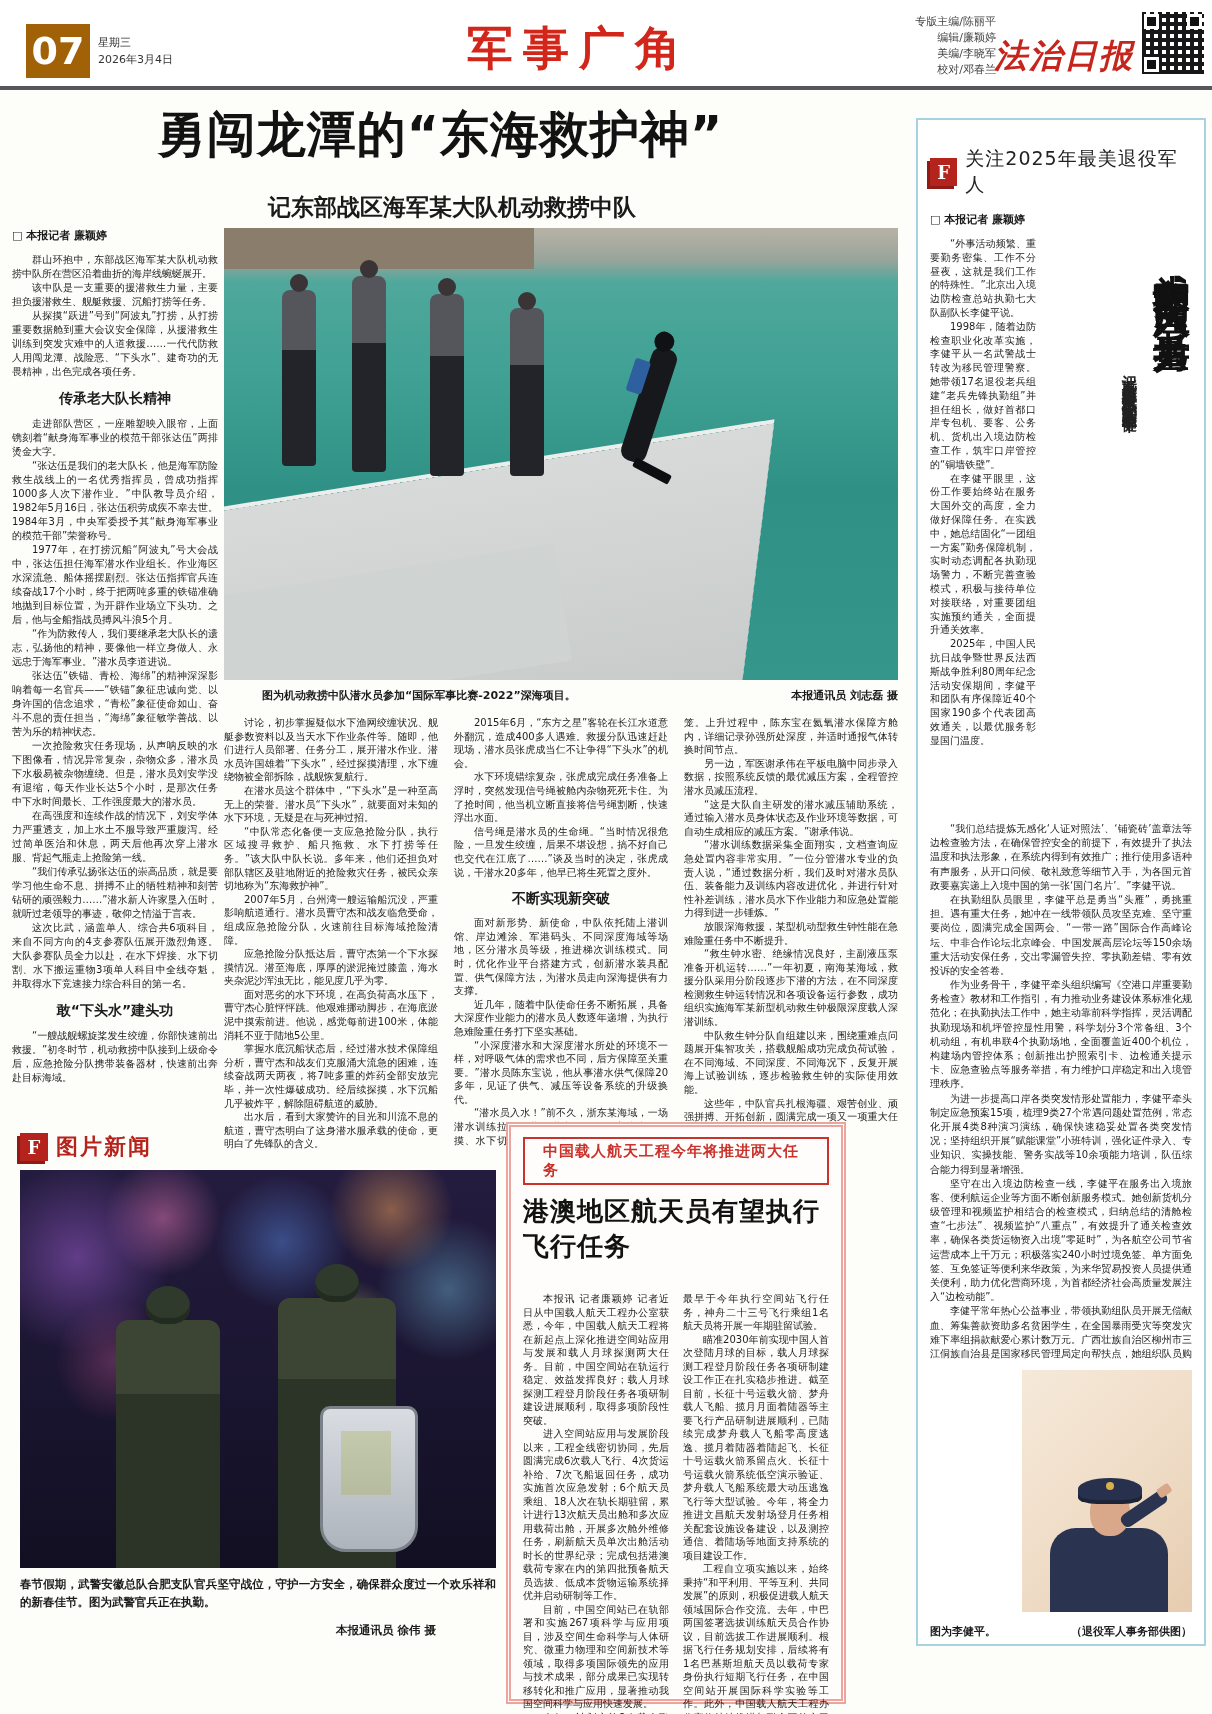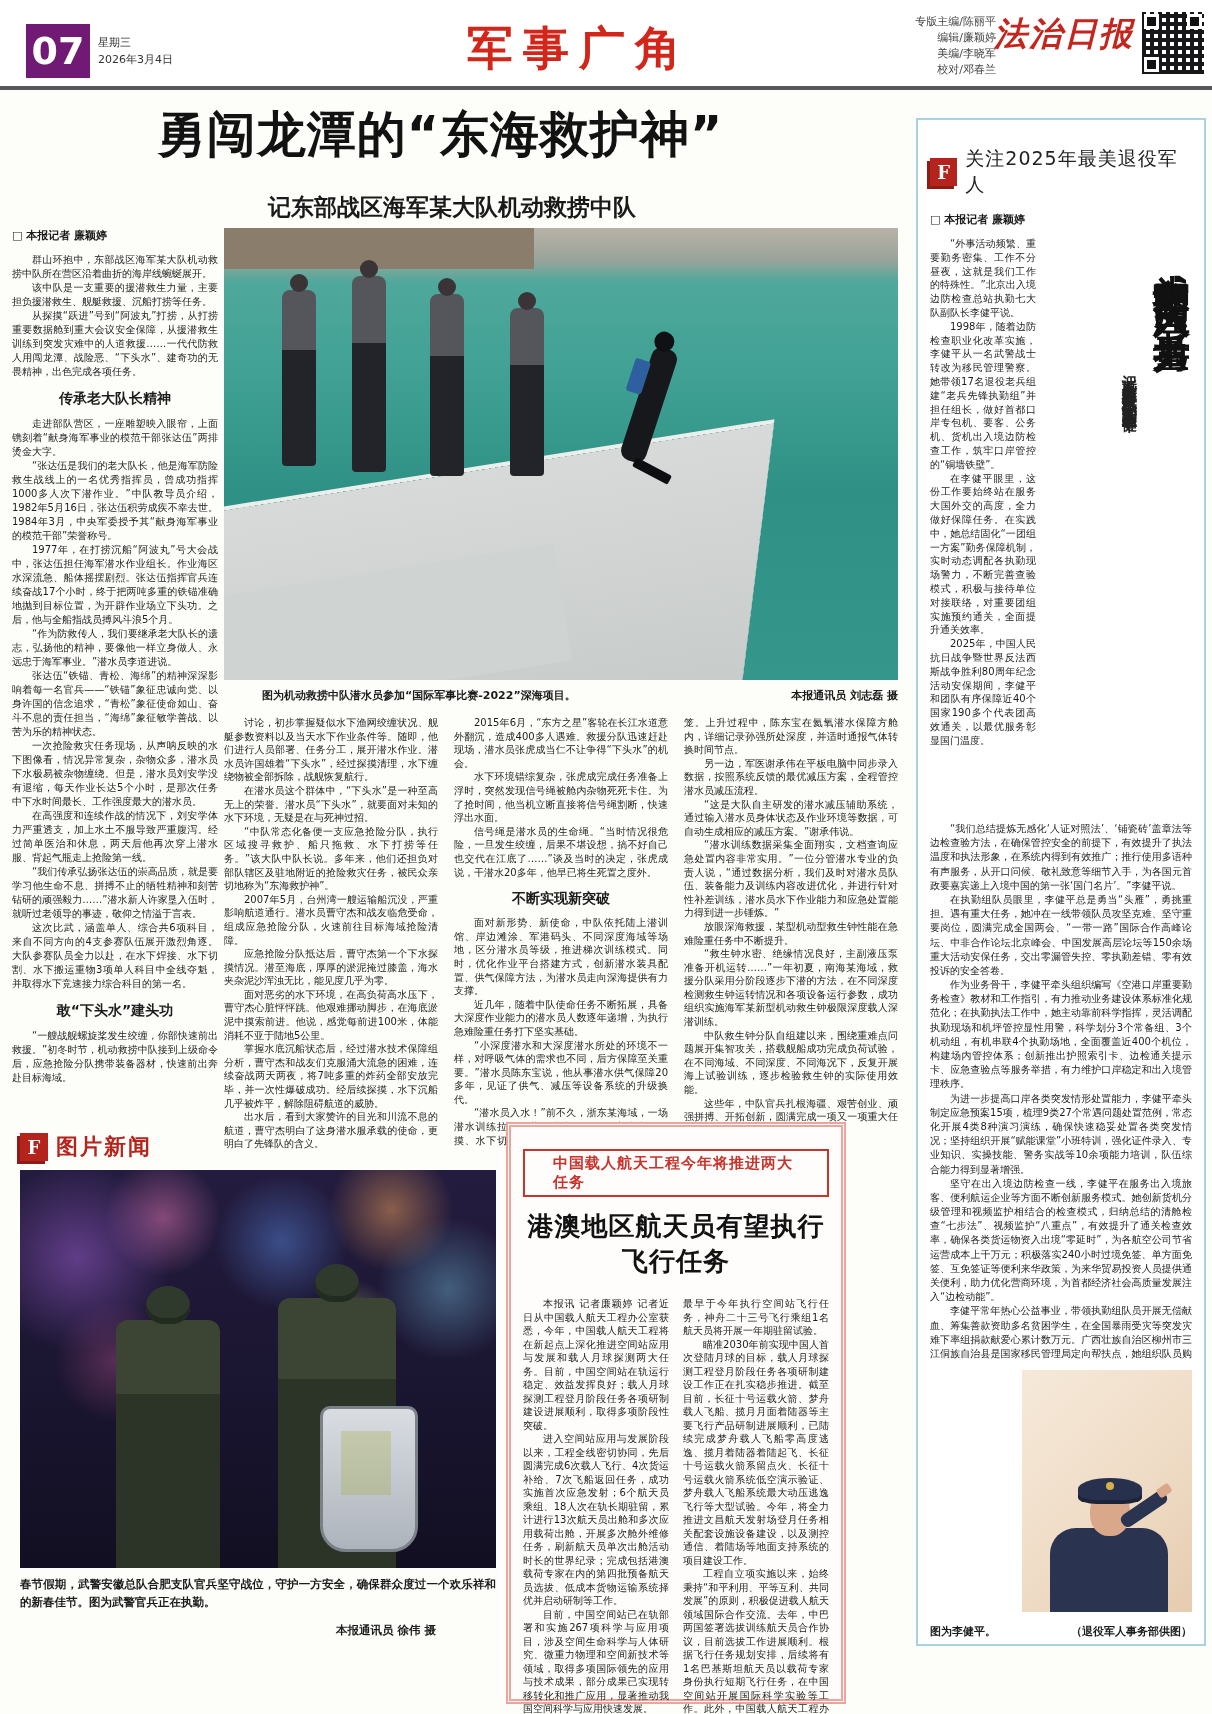--- a/index.html
+++ b/index.html
@@ -1,27 +1,27 @@
 <!DOCTYPE html>
 <html><head>
 <meta charset="utf-8">
 <style>
   html,body{margin:0;padding:0;background:#e8e8e4;}
   .page{position:relative;width:1212px;height:1714px;margin:0 auto;background:#fdfdfa;
         font-family:"DejaVu Sans","Liberation Sans",sans-serif;color:#1c1c1c;overflow:hidden;}
 
   
   .masthead{position:absolute;left:0;top:0;width:100%;height:86px;border-bottom:4px solid #56575b;background:#fff;}
-  .pagenum{position:absolute;left:26px;top:24px;width:64px;height:54px;background:#701a75;color:#fff;
+  .pagenum{position:absolute;left:26px;top:24px;width:64px;height:54px;background:#a16207;color:#fff;
            font-size:38px;font-weight:bold;display:flex;align-items:center;justify-content:center;}
   .dateblock{position:absolute;left:98px;top:34px;font-size:11px;color:#333;line-height:1.55;}
   .sectiontitle{position:absolute;left:50%;top:18px;transform:translateX(-62%);margin:0;
                 font-size:46px;font-weight:bold;color:#d3261a;letter-spacing:10px;white-space:nowrap;}
   .credits{position:absolute;right:216px;top:14px;text-align:right;font-size:11px;color:#444;line-height:1.45;}
-  .paperlogo{position:absolute;right:78px;top:12px;font-family:"DejaVu Serif","Liberation Serif",serif;
+  .paperlogo{position:absolute;right:78px;top:34px;font-family:"DejaVu Serif","Liberation Serif",serif;
              font-style:italic;font-weight:bold;font-size:33px;color:#c4261d;letter-spacing:2px;}
   .qr{position:absolute;right:8px;top:12px;width:62px;height:62px;background:
       repeating-linear-gradient(0deg,#17171a 0 4px,transparent 4px 8px),
       repeating-linear-gradient(90deg,#17171a 0 4px,#fff 4px 8px);}
   .qr i{position:absolute;width:15px;height:15px;background:#111;box-shadow:inset 0 0 0 3px #fff,inset 0 0 0 6px #111;}
   .qr i:nth-child(1){left:2px;top:2px}.qr i:nth-child(2){right:2px;top:2px}.qr i:nth-child(3){left:2px;bottom:2px}
 
   
   .main-headline{position:absolute;left:30px;top:102px;width:820px;margin:0;text-align:center;
                  font-size:49px;font-weight:bold;color:#121212;letter-spacing:1px;white-space:nowrap;}
@@ -77,23 +77,23 @@
   .o2{left:258px;top:128px;width:118px;height:270px;}
   .shield{position:absolute;left:300px;top:236px;width:92px;height:140px;background:linear-gradient(180deg,#d9dde2,#aeb4bc);
           border-radius:10px 10px 26px 26px;border:3px solid #7b8189;}
   .shield::before{content:"";position:absolute;left:18px;top:22px;width:50px;height:64px;background:#9aa41e;opacity:.25;}
   .pnews-cap{margin-top:8px;font-size:11.5px;font-weight:bold;line-height:1.55;text-align:justify;}
   .pnews-credit{margin-top:6px;text-align:right;padding-right:60px;font-size:11.5px;font-weight:bold;}
 
   
   .space-box{position:absolute;left:506px;top:1122px;width:340px;height:582px;border:5px double #eda49d;
              background:#fffdfc;box-sizing:border-box;padding:10px 12px;}
-  .kicker{display:block;width:fit-content;margin:12px auto;border:2px solid #c9332c;color:#c9332c;
-          font-size:15px;font-weight:bold;padding:3px 28px;letter-spacing:1px;}
-  .space-headline{margin:9px 0 18px;text-align:center;font-size:26px;font-weight:bold;letter-spacing:1px;color:#121212;}
+  .kicker{display:block;width:fit-content;margin:0 auto;border:2px solid #c9332c;color:#c9332c;
+          font-size:15px;font-weight:bold;padding:3px 18px;letter-spacing:1px;}
+  .space-headline{margin:9px 0 28px;text-align:left;font-size:26px;font-weight:bold;letter-spacing:1px;color:#121212;}
   .space-body{column-count:2;column-gap:14px;font-size:10px;line-height:1.35;height:478px;overflow:hidden;}
 
   
   .sidebar{position:absolute;left:916px;top:118px;width:290px;height:1528px;border:2px solid #a8d2e0;
            box-sizing:border-box;padding:10px 12px;background:#fff;}
   .side-kicker{display:flex;align-items:center;gap:8px;margin:16px 0 14px;}
   .side-kicker span{font-size:19px;color:#222;letter-spacing:1px;}
   .side-byline{font-size:11px;font-weight:bold;margin-bottom:10px;}
   .siderow{display:flex;height:575px;overflow:hidden;}
   .side-col1{width:106px;font-size:10px;line-height:1.38;overflow:hidden;}

